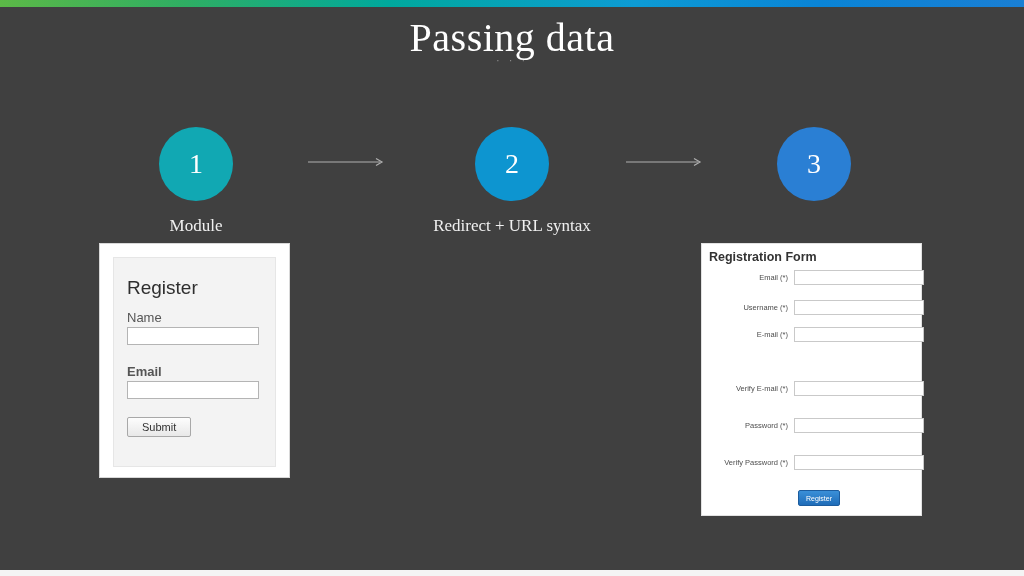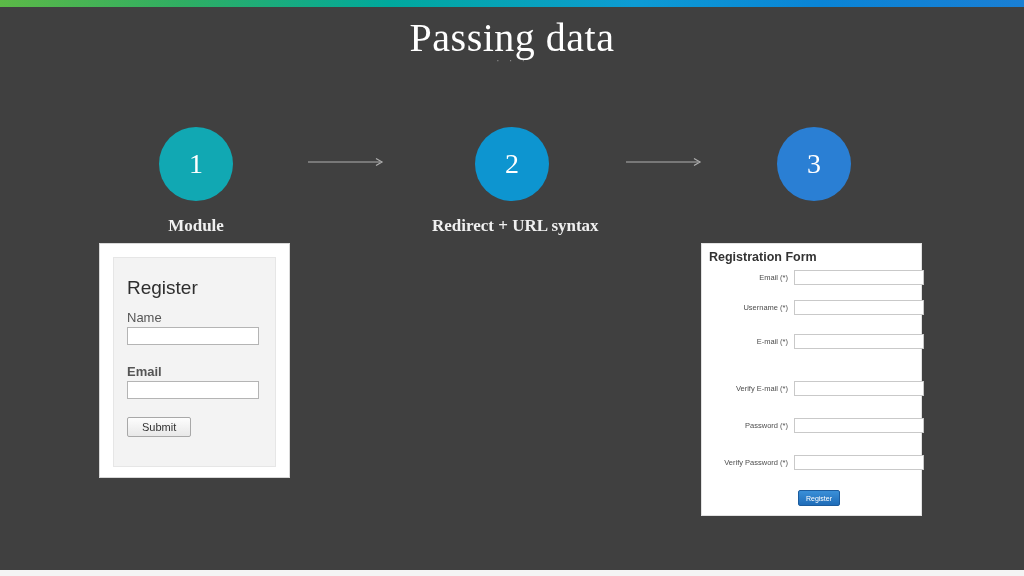--- a/index.html
+++ b/index.html
@@ -77,21 +77,20 @@
     font-family: "Liberation Serif", serif;
     font-size: 28px;
     color: #ffffff;
   }
   .step-label {
     margin-top: 15px;
     font-family: "Liberation Serif", serif;
     font-size: 17px;
     color: #f0f0f0;
     white-space: nowrap;
-    font-weight: bold;
   }
 
   #step-1 { left: 116px; top: 127px; width: 160px; }
   #step-2 { left: 432px; top: 127px; width: 160px; }
   #step-3 { left: 734px; top: 127px; width: 160px; }
 
   .arrow {
     position: absolute;
     height: 12px;
   }
@@ -198,21 +197,21 @@
     position: absolute;
     left: 92px;
     width: 130px;
     height: 15px;
     background: #ffffff;
     border: 1px solid #c9c9c9;
     box-sizing: border-box;
   }
   #rf-row-0 { top: 26px; }
   #rf-row-1 { top: 56px; }
-  #rf-row-2 { top: 90px; }
+  #rf-row-2 { top: 83px; }
   #rf-row-3 { top: 137px; }
   #rf-row-4 { top: 174px; }
   #rf-row-5 { top: 211px; }
   #rf-register {
     position: absolute;
     left: 96px;
     top: 246px;
     width: 40px;
     height: 14px;
     font-size: 7px;

